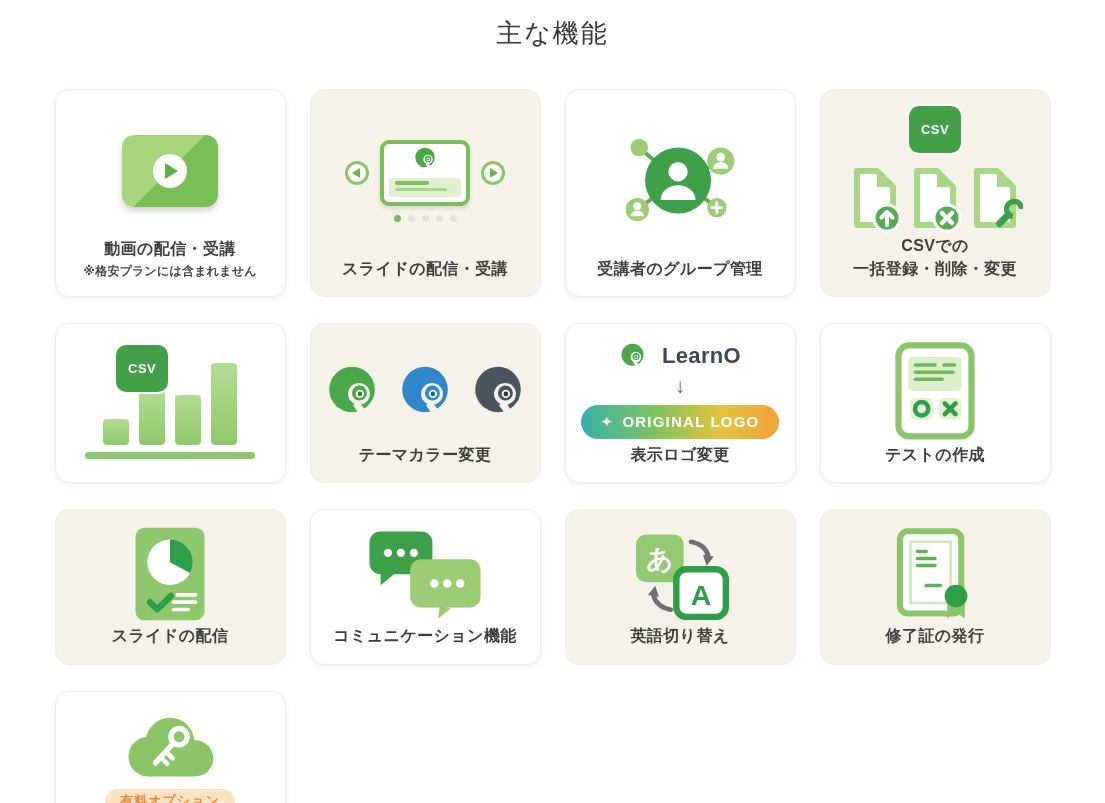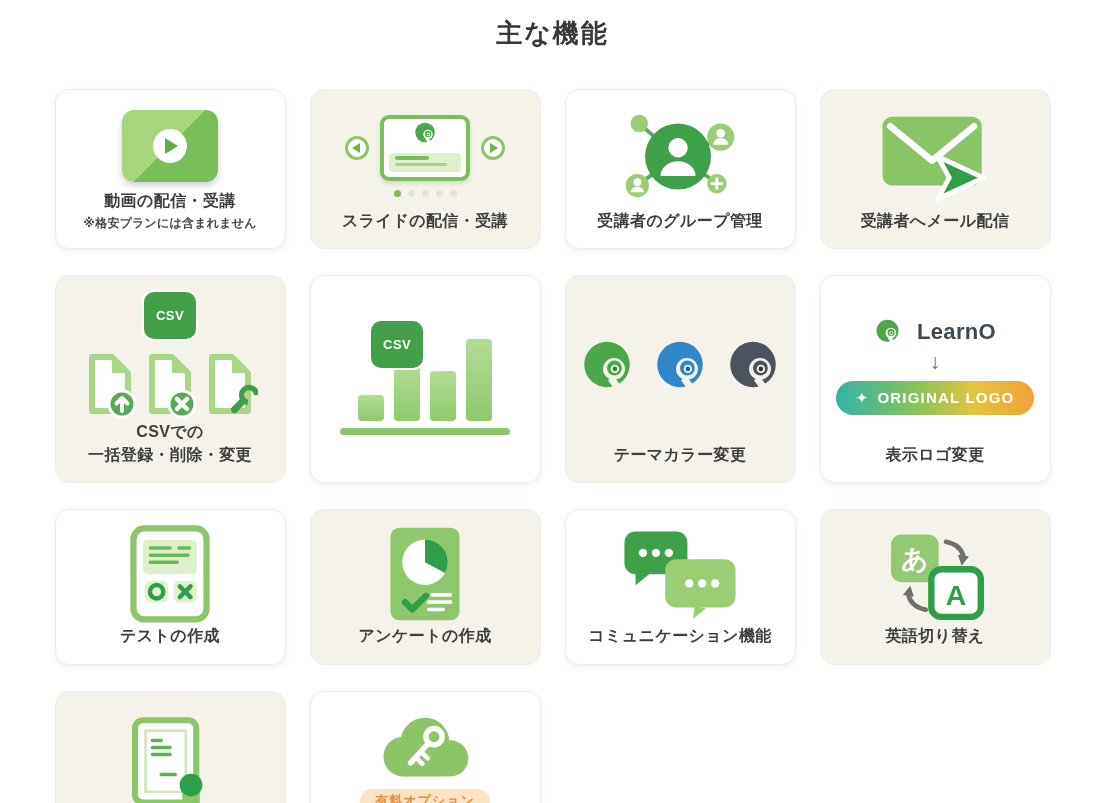--- a/index.html
+++ b/index.html
@@ -1,20 +1,20 @@
 <!DOCTYPE html>
 <html lang="ja"><head>
 <meta charset="utf-8">
 <style>
   * { margin:0; padding:0; box-sizing:border-box; }
   html,body { background:#ffffff; width:1105px; }
   body { font-family:"Liberation Sans","DejaVu Sans",sans-serif; color:#3e3e3e; }
 
   .page { width:1105px; height:803px; overflow:hidden; padding-top:16px; }
-  h1.main-title { text-align:center; font-size:26px; font-weight:700; color:#383838; letter-spacing:2px; }
+  h1.main-title { text-align:center; font-size:26px; font-weight:400; color:#383838; letter-spacing:2px; }
 
   .grid { width:996px; margin:38px auto 0; display:grid;
           grid-template-columns:repeat(4,231px); gap:26px 24px; justify-content:center; }
 
   .card { border-radius:14px; display:flex; flex-direction:column; align-items:center;
           padding:14px 8px 16px; text-align:center; }
   .card.white { background:#ffffff; border:1px solid #eeece6; box-shadow:0 2px 6px rgba(0,0,0,.06);text-align:center; }
   .card.cream { background:#f5f2ea; border:1px solid #f0ede5; }
   .h-a { min-height:160px; } .h-b { min-height:150px; } .h-c { min-height:141px; }
 
@@ -153,30 +153,20 @@
           <circle cx="104" cy="78" r="10" fill="#9bcd74"></circle>
           <g stroke="#fff" stroke-width="3" stroke-linecap="round">
               <line x1="99" y1="78" x2="109" y2="78"></line>
               <line x1="104" y1="73" x2="104" y2="83"></line>
             </g>
         </svg>
       </div>
       <h3 class="card-title">受講者のグループ管理</h3>
     </article>
 
-    <article class="card cream h-a">
-      <div class="icon-wrap">
-        <svg viewBox="0 0 130 96" width="124">
-          <rect x="10" y="6" width="104" height="72" rx="10" fill="#89c566"></rect>
-          <polyline points="18,16 62,52 106,16" fill="none" stroke="#fff" stroke-width="7" stroke-linecap="round" stroke-linejoin="round"></polyline>
-          <path d="M68 48 L116 70 L68 92 L80 70 Z" fill="#2f9e49" stroke="#fff" stroke-width="5" stroke-linejoin="round"></path>
-        </svg>
-      </div>
-      <h3 class="card-title">受講者へメール配信</h3>
-    </article>
 
     <article class="card cream h-a">
       <div class="icon-wrap">
         <span class="csv-badge">CSV</span>
         <div class="docs-row">
           <svg viewBox="0 0 56 70" width="56">
             <path d="M10 7 H30 L46 23 V61 H10 Z" fill="#fff" stroke="#a9d687" stroke-width="6" stroke-linejoin="round"></path>
             <path d="M30 7 L30 23 H46 Z" fill="#a9d687"></path>
             <circle cx="40" cy="54" r="13" fill="#57ab57" stroke="#fff" stroke-width="3"></circle>
             <g stroke="#fff" stroke-width="4" stroke-linecap="round" stroke-linejoin="round" fill="none">
@@ -306,21 +296,21 @@
           <circle cx="44" cy="42" r="25" fill="#fff"></circle>
           <path d="M44 42 L44 17 A25 25 0 0 1 66 54 Z" fill="#2f9e49"></path>
           <path d="M22 86 l8 8 l15 -15" fill="none" stroke="#2f9e49" stroke-width="7" stroke-linecap="round" stroke-linejoin="round"></path>
           <g fill="#fff">
             <rect x="50" y="76" width="24" height="4" rx="2"></rect>
               <rect x="46" y="84" width="28" height="4" rx="2"></rect>
             <rect x="46" y="92" width="20" height="4" rx="2"></rect>
           </g>
         </svg>
       </div>
-      <h3 class="card-title">アンケートの作成</h3>
+      <h3 class="card-title">スライドの配信</h3>
     </article>
 
     <article class="card white h-b">
       <div class="icon-wrap">
         <svg viewBox="0 0 136 104" width="126">
           <rect x="8" y="6" width="68" height="46" rx="12" fill="#3fa04a"></rect>
           <path d="M20 48 v16 l16 -13 z" fill="#3fa04a"></path>
           <g fill="#fff">
               <circle cx="28" cy="29" r="4.5"></circle>
               <circle cx="42" cy="29" r="4.5"></circle>

